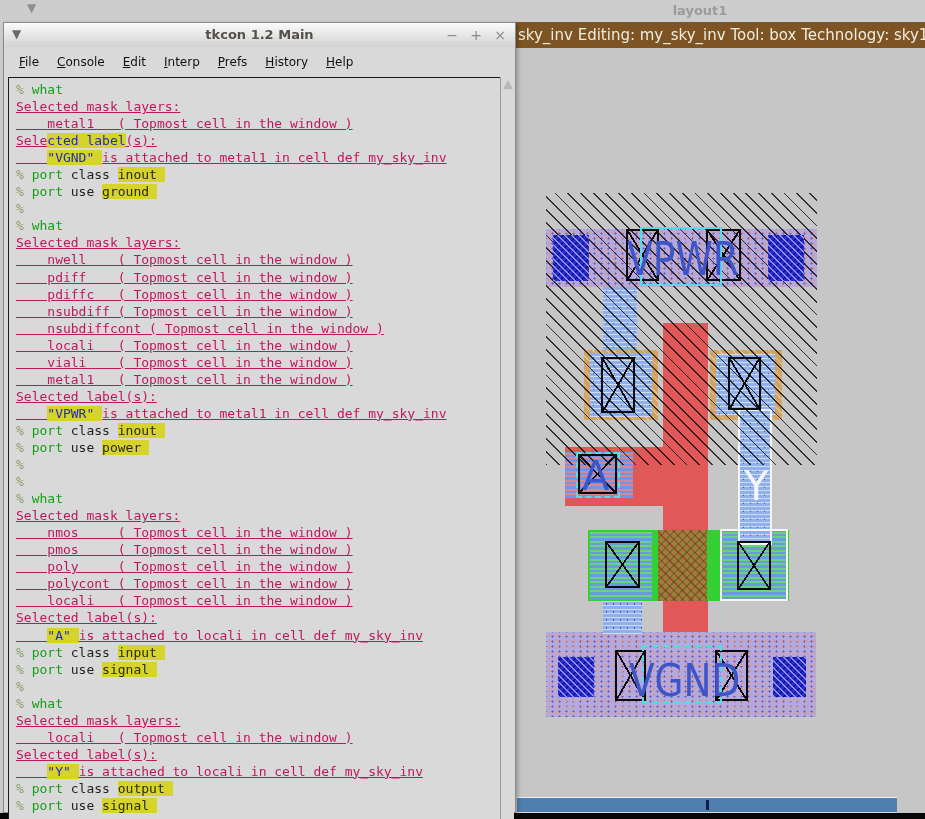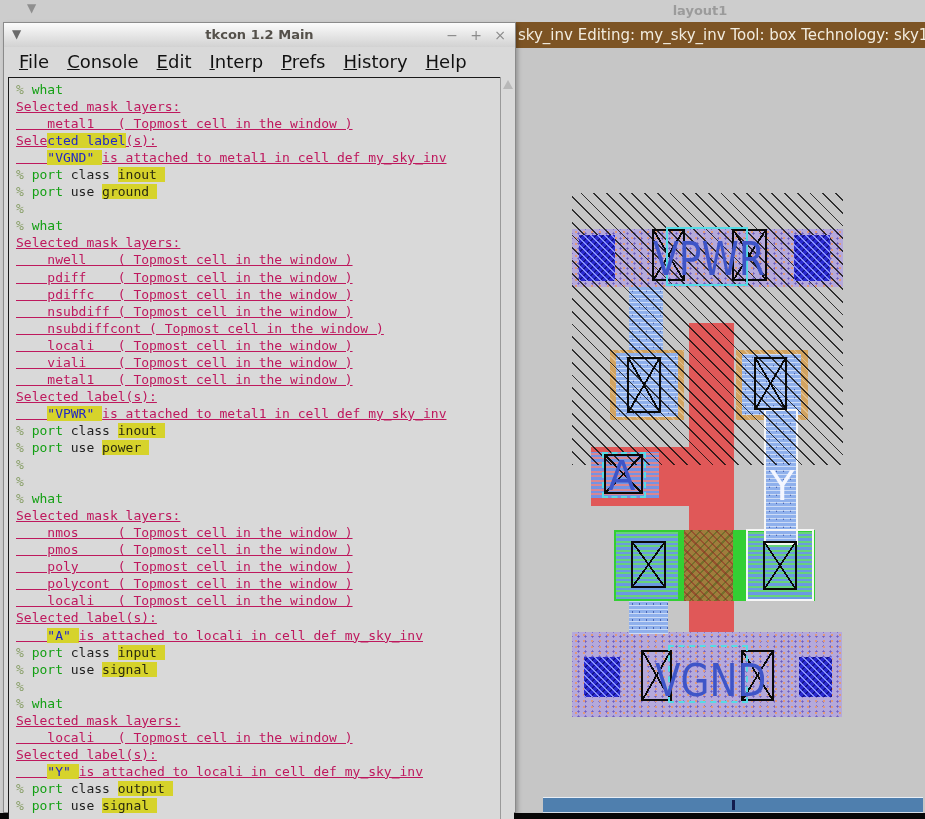--- a/index.html
+++ b/index.html
@@ -11,21 +11,21 @@
   .desktop-strip{position:absolute;left:0;top:0;width:925px;height:22px;background:#cdcdcd;}
   .desktop-title{position:absolute;left:640;top:3px;left:640px;width:120px;text-align:center;
     font-size:13px;font-weight:bold;color:#9b9b9b;}
   .desktop-menu-arrow{position:absolute;left:27px;top:1px;font-size:12px;color:#8f8f8f;}
   .bottom-black{position:absolute;left:0;top:813px;width:925px;height:6px;background:#070707;}
 
   
   .magic-window{position:absolute;left:515px;top:22px;width:410px;height:791px;background:#c6c6c6;}
   .magic-titlebar{position:absolute;left:0;top:0;width:410px;height:26px;background:#7d5424;
     color:#f2ecdf;font-size:15px;line-height:26px;white-space:nowrap;overflow:hidden;padding-left:3px;box-sizing:border-box;}
-  .magic-canvas{position:absolute;left:2px;top:26px;width:380px;height:765px;background:#c6c6c6;overflow:hidden;margin-left:26px;}
+  .magic-canvas{position:absolute;left:2px;top:26px;width:380px;height:765px;background:#c6c6c6;overflow:hidden;}
 
   .shape{position:absolute;}
   .metal1{background-color:#b5a9db;
     background-image:radial-gradient(circle,#e09a7a 0.8px,transparent 1.1px),radial-gradient(circle,#6c5cc0 0.9px,transparent 1.2px);
     background-size:8px 6px,7px 5px;background-position:0 0,3px 2px;}
   .locali{background-color:#8fb0ec;
     background-image:repeating-linear-gradient(0deg,rgba(255,255,255,.55) 0 1px,transparent 1px 4px),
       radial-gradient(circle,rgba(20,40,130,.55) .7px,transparent 1px);
     background-size:auto,7px 8px;}
   .locali-over{background:repeating-linear-gradient(0deg,rgba(110,150,235,.95) 0 2.5px,rgba(200,220,255,.35) 2.5px 4.5px);}
@@ -58,21 +58,21 @@
     border:1px solid #8a8a8a;box-sizing:border-box;box-shadow:2px 2px 4px rgba(0,0,0,.25);}
   .tkcon-titlebar{position:absolute;left:0;top:0;width:100%;height:24px;
     background:linear-gradient(#fbfbfb,#d2d2d2);border-bottom:1px solid #b5b5b5;}
   .tkcon-title{position:absolute;left:0;width:100%;top:4px;text-align:center;
     font-size:13px;font-weight:bold;color:#54504a;}
   .tk-menu-arrow{position:absolute;left:8px;top:4px;font-size:12px;color:#6a6a6a;}
   .tk-buttons{position:absolute;right:8px;top:0;height:24px;display:flex;gap:10px;align-items:center;}
   .tk-btn{font-size:14px;color:#8a8a8a;width:14px;text-align:center;cursor:default;}
   .tkcon-menubar{position:absolute;left:0;top:24px;width:100%;height:29px;background:#d9d9d9;
     display:flex;align-items:center;padding-left:6px;box-sizing:border-box;}
-  .menu-item{font-size:18px;color:#111;padding:4px 9px;}
+  .menu-item{font-size:12px;color:#111;padding:4px 9px;}
   .menu-item .u{text-decoration:underline;}
   .tkcon-console{position:absolute;left:4px;top:54px;width:494px;height:757px;background:#d9d9d9;
     border:1px solid #1a1a1a;box-sizing:border-box;overflow:hidden;}
   .console-text{position:absolute;left:0;top:0;padding:3px 0 0 7px;
     font-family:"DejaVu Sans Mono",monospace;font-size:13px;line-height:17.05px;white-space:pre;}
   .cline{height:17.05px;}
   .seg-p{color:#8aa06a;}
   .seg-c{color:#14a014;}
   .seg-a{color:#1f1f1f;}
   .seg-o{color:#be185d;text-decoration:underline;}

